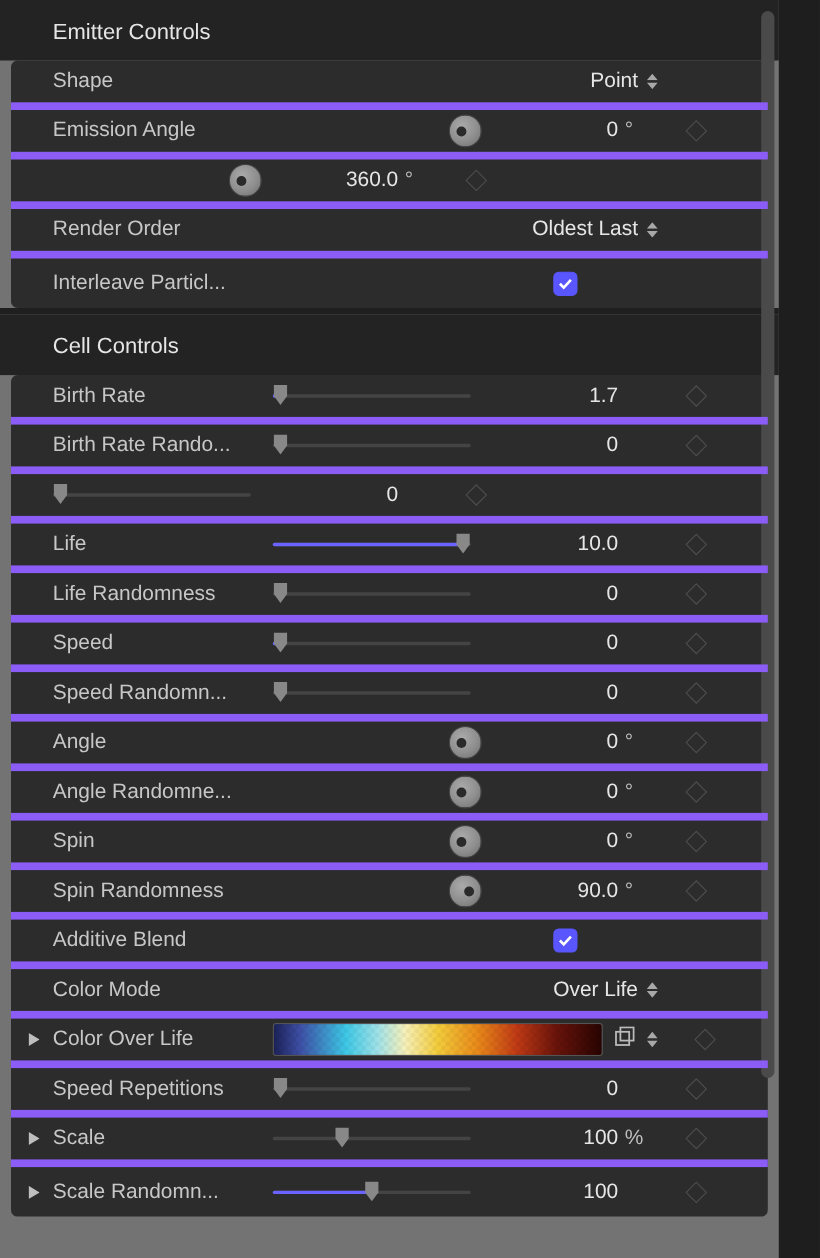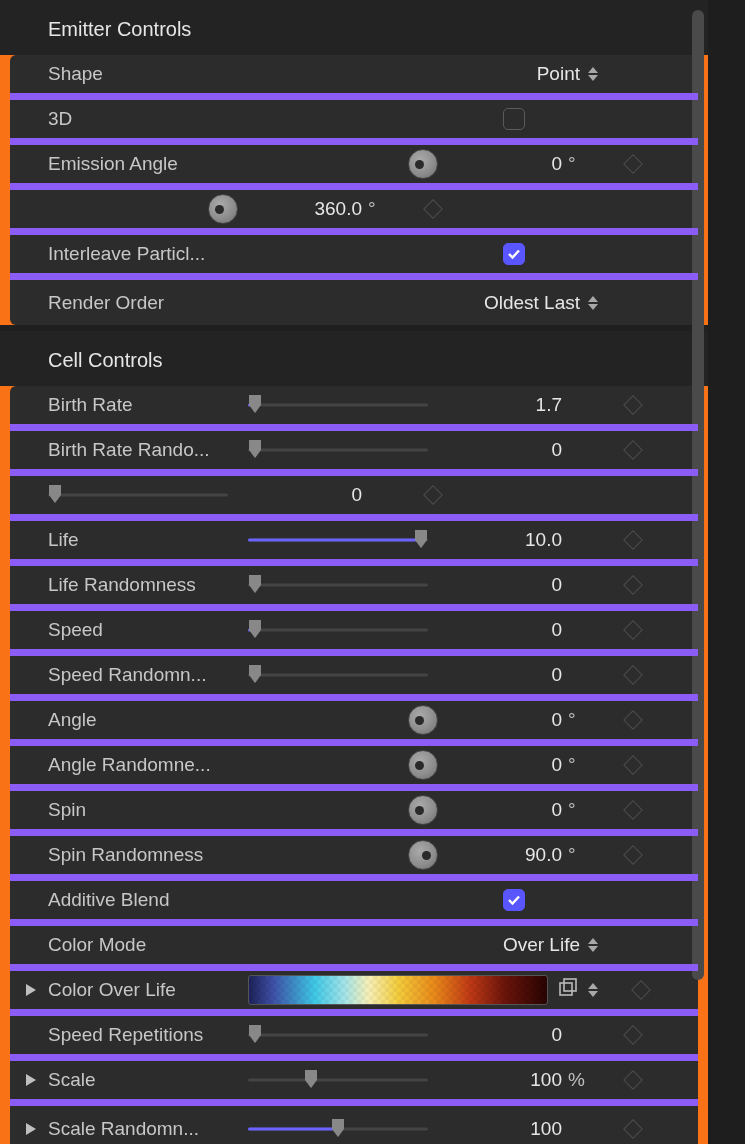--- a/index.html
+++ b/index.html
@@ -8,21 +8,21 @@
     height: 1144px;
     background: #1e1e1e;
     font-family: -apple-system, "Helvetica Neue", Arial, sans-serif;
     font-size: 18px;
     color: #bfbfbf;
     overflow: hidden;
   }
   .panel {
     width: 708px;
     height: 1144px;
-    background: #f97316;
+    background: #737373;
     position: relative;
   }
   .scrollbar-vert {
     position: absolute;
     right: 4px;
     top: 10px;
     width: 12px;
     height: 970px;
     background: transparent;
   }
@@ -252,30 +252,20 @@
               </svg>
             <svg width="10" height="6">
                 <polygon points="0,0 10,0 5,6"></polygon>
               </svg>
           </span>
         </div>
       </div>
       <div class="kf-cell"></div>
     </div>
 
-    <div class="row center-control">
-      <div class="label">3D</div>
-      <div class="control-cell"></div>
-      <div class="value-cell" style="justify-content:center;">
-        <div class="checkbox">
-          
-        </div>
-      </div>
-      <div class="kf-cell"></div>
-    </div>
 
     <div class="row right-dial">
       <div class="label">Emission Angle</div>
       <div class="control-cell">
           <div class="dial"></div>
         </div>
       <div class="value-cell">
         <span class="num">0</span>
         <span class="unit">°</span>
       </div>
@@ -288,49 +278,49 @@
       <div class="control-cell">
           <div class="dial"></div>
         </div>
       <div class="value-cell">
         <span class="num">360.0</span>
         <span class="unit">°</span>
       </div>
       <div class="kf-cell">
           <div class="diamond"></div>
         </div>
+    </div>
+
+    <div class="row dropdown-row">
+      <div class="label">Render Order</div>
+      <div class="control-cell"></div>
+      <div class="value-cell">
+        <div class="dropdown">
+          <span>Oldest Last</span>
+          <span class="stepper">
+            <svg width="10" height="6">
+                <polygon points="5,0 10,6 0,6"></polygon>
+              </svg>
+            <svg width="10" height="6">
+                <polygon points="0,0 10,0 5,6"></polygon>
+              </svg>
+          </span>
+        </div>
+      </div>
+      <div class="kf-cell"></div>
     </div>
 
     <div class="row">
       <div class="label">Interleave Particl...</div>
       <div class="control-cell"></div>
       <div class="value-cell" style="justify-content:center;">
         <div class="checkbox checked">
           <svg width="14" height="12">
               <path d="M2 6 L5.5 9.5 L12 2.5"></path>
             </svg>
-        </div>
-      </div>
-      <div class="kf-cell"></div>
-    </div>
-
-    <div class="row dropdown-row">
-      <div class="label">Render Order</div>
-      <div class="control-cell"></div>
-      <div class="value-cell">
-        <div class="dropdown">
-          <span>Oldest Last</span>
-          <span class="stepper">
-            <svg width="10" height="6">
-                <polygon points="5,0 10,6 0,6"></polygon>
-              </svg>
-            <svg width="10" height="6">
-                <polygon points="0,0 10,0 5,6"></polygon>
-              </svg>
-          </span>
         </div>
       </div>
       <div class="kf-cell"></div>
     </div>
 
   </div>
 
   <div class="spacer-gap"></div>
 
   <div class="section-header">Cell Controls</div>

